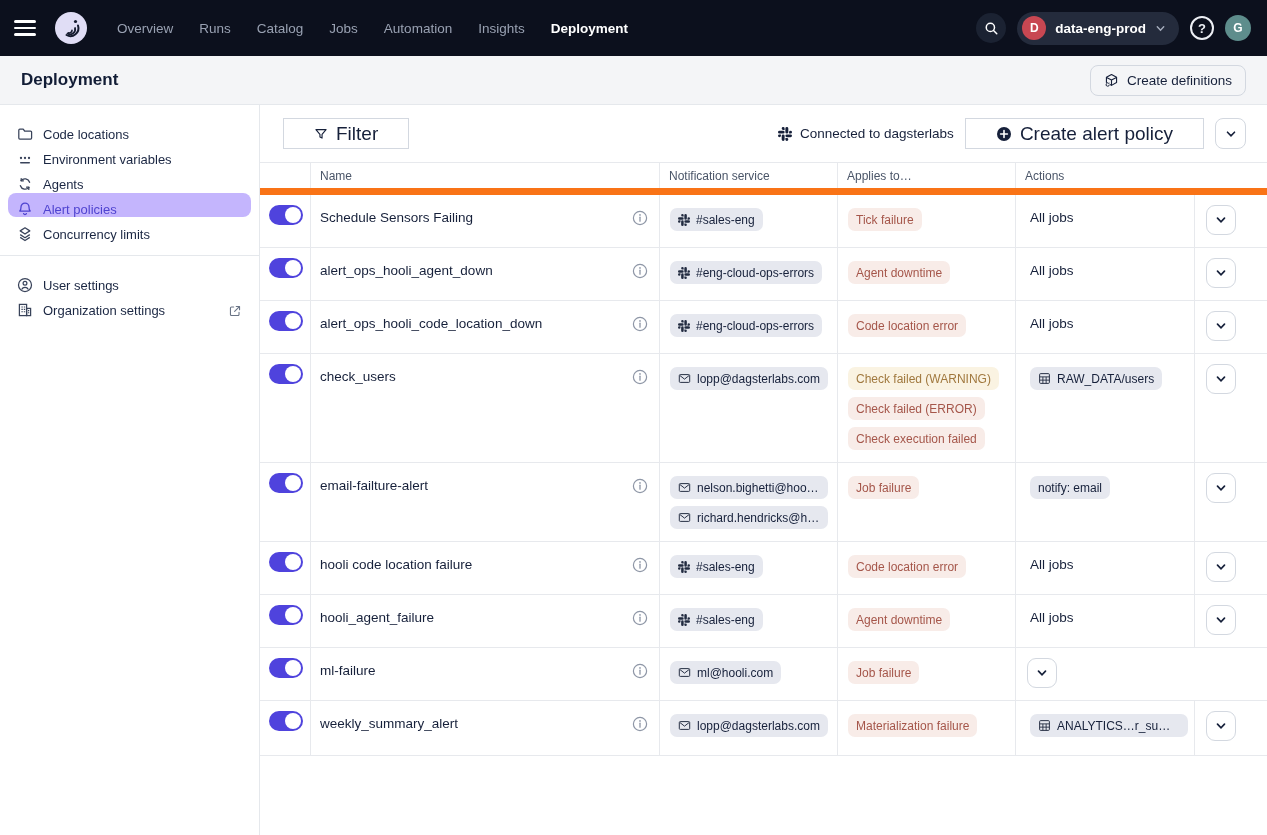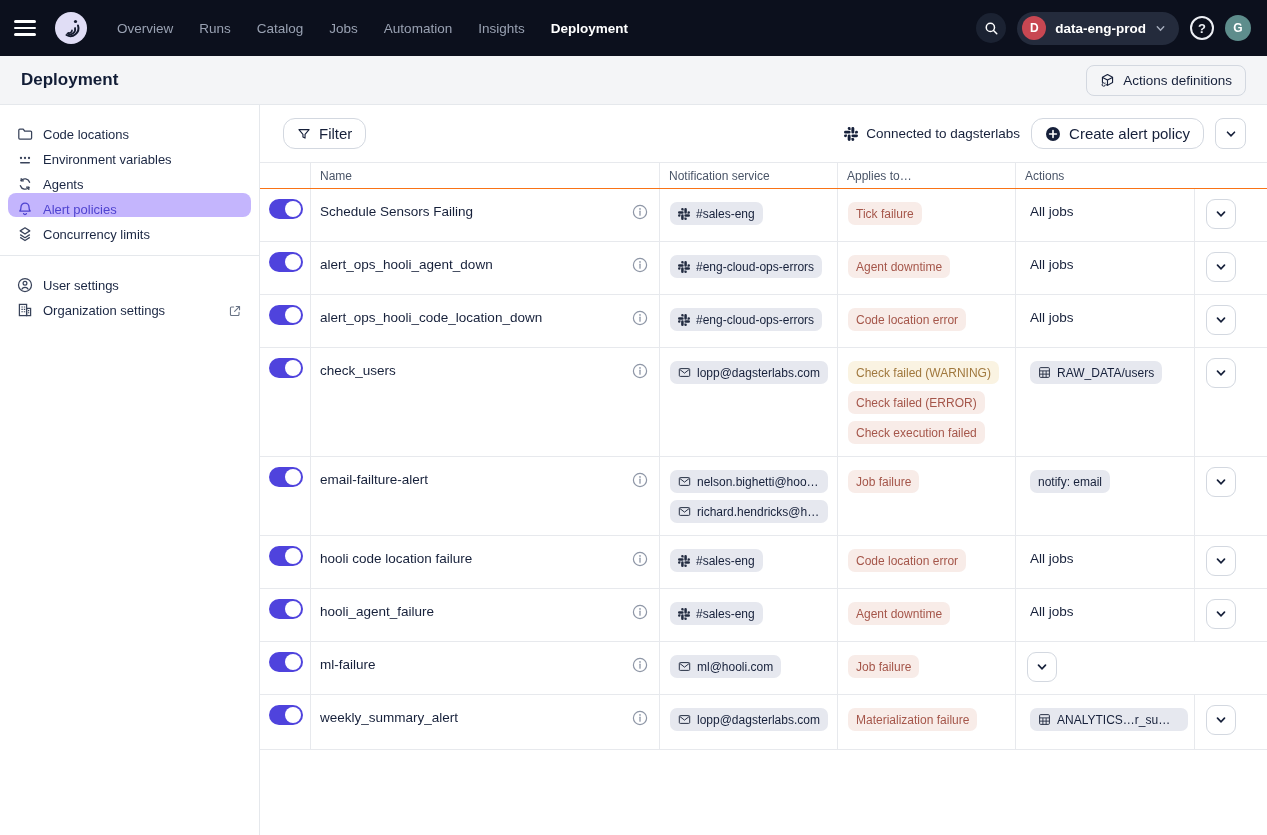--- a/index.html
+++ b/index.html
@@ -33,29 +33,29 @@
   .sidebar { width:260px; min-width:260px; border-right:1px solid #E5E8EC; padding-top:13px; }
   .side-item { display:flex; align-items:flex-end; gap:10px; height:24px; margin:0 8px 1px 8px; padding:0 9px; border-radius:8px; font-size:13px; color:#1A2642; cursor:pointer; }
   .side-item .s-icon { width:16px; height:16px; display:flex; color:#39435A; flex:none; }
   .side-item.active { background:#c4b5fd; color:#4F43D0; }
   .side-item.active .s-icon { color:#4F43D0; }
   .side-item .ext { margin-left:auto; color:#6A7486; display:flex; }
   .side-divider { height:1px; background:#E5E8EC; margin:13px 0; }
 
   .main { flex:1; display:flex; flex-direction:column; min-width:0; }
   .toolbar { display:flex; align-items:center; padding:13px 21px 13px 23px; }
-  .btn { height:31px; border:1px solid #D3D8E0; border-radius:12px; background:#fff; display:flex; align-items:center; gap:8px; padding:0 13px; font-size:15px; color:#16203A; }
+  .btn { height:31px; border:1px solid #D3D8E0; border-radius:0; background:#fff; display:flex; align-items:center; gap:8px; padding:0 30px; font-size:19px; color:#16203A; }
   .toolbar-right { margin-left:auto; display:flex; align-items:center; gap:11px; }
   .connected { display:flex; align-items:center; gap:8px; font-size:13.5px; color:#16203A; }
   .more-btn { width:31px; height:31px; border:1px solid #D3D8E0; border-radius:8px; background:#fff; display:flex; align-items:center; justify-content:center; }
 
   
   .table { border-top:1px solid #E7E9ED; }
   .thead, .trow { display:grid; grid-template-columns:50px 349px 178px 178px 179px 1fr; }
-  .thead { border-bottom:1px solid #f97316; }
+  .thead { border-bottom:7px solid #f97316; }
   .th { font-size:12px; color:#4A5568; padding:6px 8px 5px 9px; }
   .th:not(:first-child), .cell:not(:first-child) { border-left:1px solid #E7E9ED; }
   .trow { border-bottom:1px solid #E7E9ED; min-height:50px; }
   .trow:last-child { min-height:55px; }
   .cell { padding:13px 8px 12px 10px; }
   .c-toggle { display:flex; justify-content:center; padding-top:10px; }
   .toggle { width:34px; height:20px; border-radius:10px; background:#4F43DD; position:relative; display:inline-block; cursor:pointer; flex:none; }
   .toggle .knob { position:absolute; top:2px; right:2px; width:16px; height:16px; border-radius:50%; background:#fff; }
   .c-name { display:flex; justify-content:space-between; align-items:flex-start; padding-left:9px; padding-right:11px; }
   .name-text { font-size:13.5px; color:#16203A; padding-top:2px; }
@@ -129,21 +129,21 @@
   <button class="reload-btn">
     <span style="display:flex">
       <svg viewBox="0 0 16 16" width="15" height="15">
           <path d="M8 1.6l5.4 3v5.6L8 13.2l-5.4-3V4.6z" fill="none" stroke="#16203A" stroke-width="1.2" stroke-linejoin="round"></path>
           <path d="M8 7.4v5.8M2.7 4.7L8 7.4l5.3-2.7" fill="none" stroke="#16203A" stroke-width="1.2" stroke-linejoin="round"></path>
           <circle cx="4" cy="12.4" r="2.4" fill="#F4F5F7"></circle>
           <path d="M5.6 12.4a1.7 1.7 0 1 1-.6-1.3" fill="none" stroke="#16203A" stroke-width="1"></path>
           <path d="M5.7 9.9v1.3H4.4z" fill="#16203A"></path>
         </svg>
     </span>
-    <span>Actions definitions</span>
+    <span>Create definitions</span>
   </button>
 </header>
 
 <div class="layout">
 
   <aside class="sidebar">
     <div id="side-main">
         <div class="side-item">
           <span class="s-icon">
             <svg viewBox="0 0 16 16" width="16" height="16">

